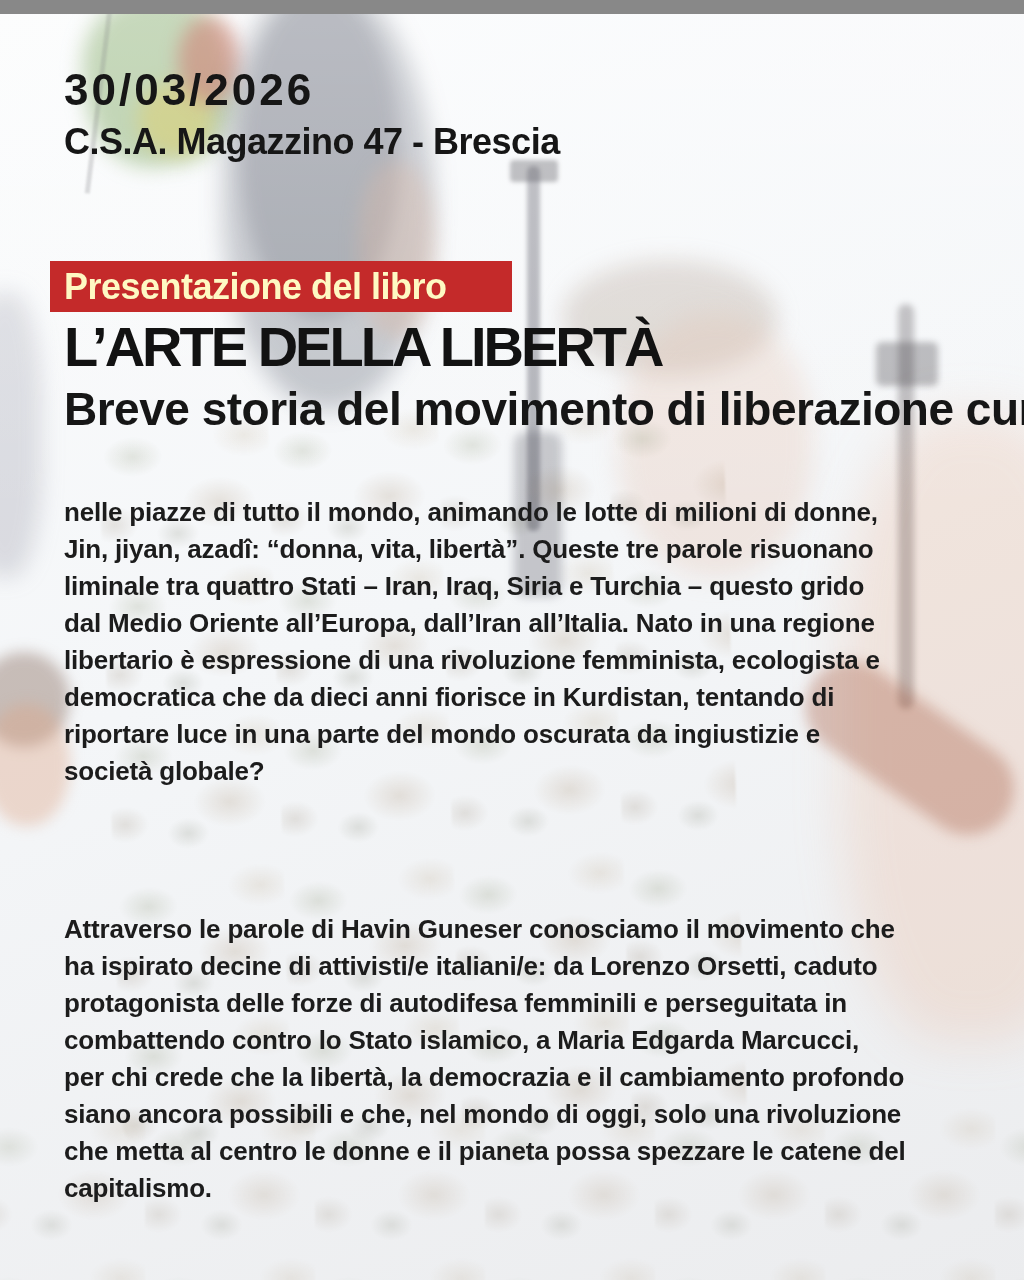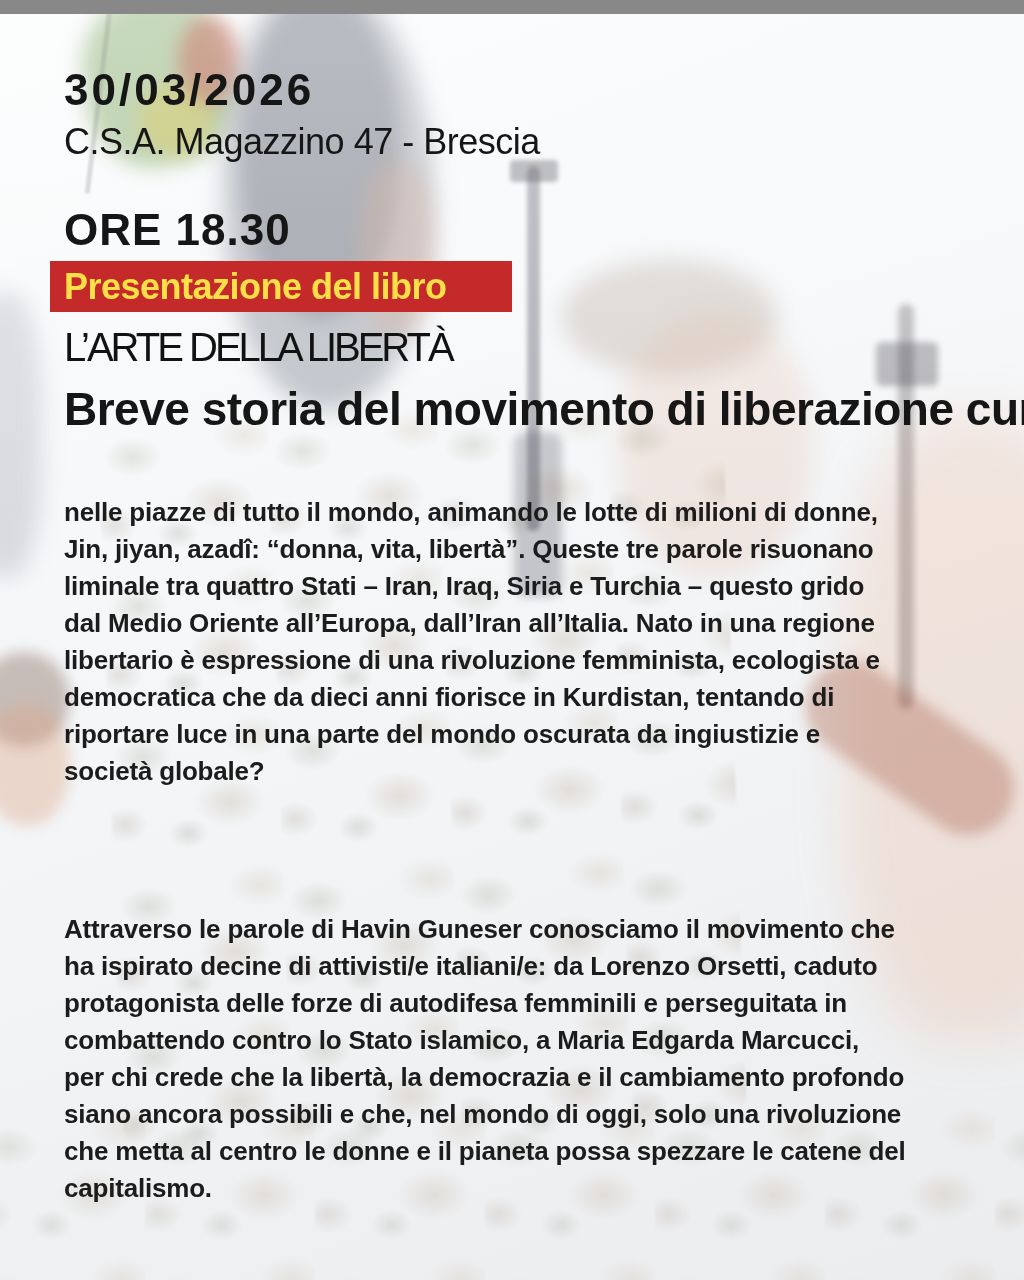--- a/index.html
+++ b/index.html
@@ -42,28 +42,28 @@
       radial-gradient(ellipse 46px 30px at 86% 18%, rgba(172,150,112,.55) 0%, transparent 70%),
       radial-gradient(ellipse 34px 26px at 8% 75%, rgba(120,100,72,.5) 0%, transparent 70%);
     background-size:170px 150px;
   }
   .bg-camo-main{left:110px;top:388px;width:625px;height:745px;opacity:.30;filter:blur(1px);border-radius:36px;transform:rotate(-2deg);}
   .bg-camo-bottom{left:-25px;top:1088px;width:1100px;height:215px;opacity:.26;filter:blur(1px);}
   .bg-wash{inset:0;background:linear-gradient(180deg,rgba(255,255,255,.25) 0%,rgba(255,255,255,0) 40%);}
   
   .txt{position:absolute;left:64px;white-space:nowrap;}
   .date{top:50px;font-size:44px;font-weight:700;letter-spacing:3px;line-height:52px;}
-  .venue{top:104px;font-size:36px;font-weight:400;letter-spacing:-0.5px;line-height:48px;}
+  .venue{top:104px;font-size:36px;font-weight:700;letter-spacing:-0.5px;line-height:48px;}
   .time{top:190px;font-size:44px;font-weight:700;letter-spacing:1px;line-height:52px;}
   .kicker-banner{
     position:absolute;left:50px;top:247px;height:51px;width:462px;
     background:#c42a2a;display:flex;align-items:center;box-sizing:border-box;padding:0 0 0 14px;
   }
-  .kicker-banner span{color:#fde047;font-size:36px;font-weight:700;letter-spacing:-0.5px;white-space:nowrap;}
-  .title{top:300px;font-size:40px;font-weight:400;letter-spacing:-3px;line-height:66px;color:#121212;}
+  .kicker-banner span{color:#fef9c3;font-size:36px;font-weight:700;letter-spacing:-0.5px;white-space:nowrap;}
+  .title{top:300px;font-size:56px;font-weight:700;letter-spacing:-3px;line-height:66px;color:#121212;}
   .subtitle{top:372px;font-size:46px;font-weight:700;letter-spacing:-0.5px;line-height:46px;}
   .para{position:absolute;left:64px;font-size:26px;font-weight:700;letter-spacing:-0.2px;line-height:37px;color:#1c1c1c;}
   .para1{top:480px;}
   .para2{top:897px;}
   .para .line{white-space:nowrap;}
 </style>
 </head>
 <body>
 
 <div class="poster">
@@ -88,21 +88,20 @@
     <div class="bg-camo-main camo"></div>
     <div class="bg-camo-bottom camo"></div>
     <div class="bg-face-bl-hair"></div>
     <div class="bg-face-bl"></div>
     <div class="bg-left-gray"></div>
     <div class="bg-wash"></div>
   </div>
 
   <div class="txt date">30/03/2026</div>
   <div class="txt venue">C.S.A. Magazzino 47 - Brescia</div>
-  <div class="txt time">ORE 18.30</div>
 
   <div class="kicker-banner">
     <span>Presentazione del libro</span>
   </div>
 
   <div class="txt title">L’ARTE DELLA LIBERTÀ</div>
   <div class="txt subtitle">Breve storia del movimento di liberazione curdo</div>
 
   <div class="para para1">
       <div class="line">nelle piazze di tutto il mondo, animando le lotte di milioni di donne,</div>

